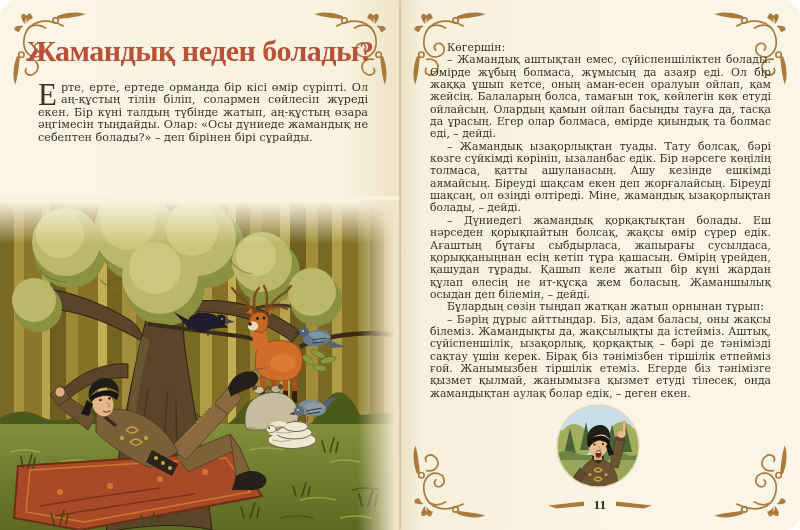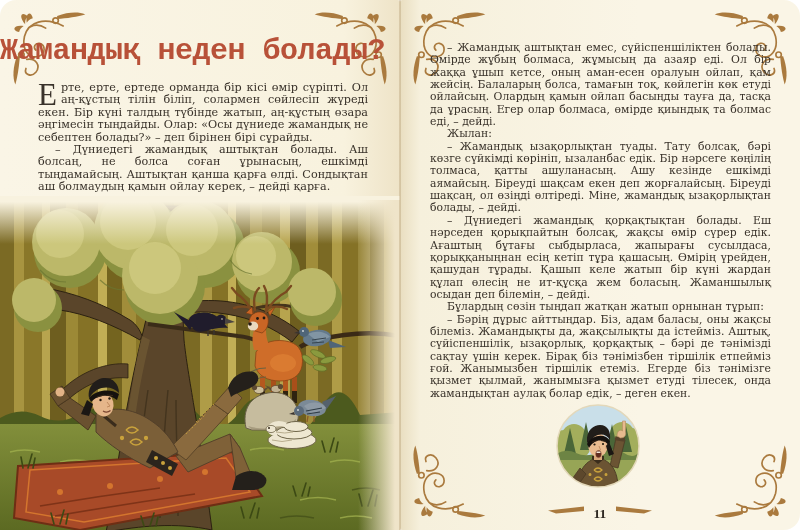--- a/index.html
+++ b/index.html
@@ -11,22 +11,22 @@
   .page.right{left:400px;border-radius:2px 16px 16px 2px;
     background:linear-gradient(90deg,#e9dec0 0%,#f6f0dc 5%,#faf5e6 60%);}
   .spine-line{position:absolute;left:399px;top:0;width:2px;height:530px;background:rgba(150,120,70,.25);}
 
   .orn{position:absolute;width:76px;height:92px;}
   .orn.tl{left:10px;top:8px;}
   .orn.tr{right:10px;top:8px;transform:scaleX(-1);}
   .orn.bl{left:10px;bottom:8px;transform:scaleY(-1);}
   .orn.br{right:10px;bottom:8px;transform:scale(-1,-1);}
 
-  .title{position:absolute;top:34px;left:0;width:100%;margin:0;text-align:left;
-    font-family:Liberation Mono, monospace;font-weight:bold;font-size:30px;
+  .title{position:absolute;top:34px;left:0;width:100%;margin:0;text-align:center;
+    font-family:Liberation Serif, serif;font-weight:bold;font-size:30px;
     letter-spacing:-0.5px;color:#b85138;}
 
   .text-left{position:absolute;left:38px;top:82px;width:330px;}
   .text-left p{margin:0;font-size:11.2px;line-height:12.4px;text-align:justify;
     color:#39322a;text-indent:17px;}
   .text-left p.noindent{text-indent:0;}
   .dropcap{float:left;font-family:"Liberation Serif",serif;font-size:31px;line-height:23px;
     padding:1px 4px 0 0;color:#39322a;}
 
   .text-right{position:absolute;left:30px;top:42px;width:341px;}
@@ -35,22 +35,22 @@
 
   .illo{position:absolute;left:0;bottom:0;width:400px;height:330px;}
   .illo svg{display:block;}
   .fade-top{position:absolute;left:0;top:196px;width:400px;height:48px;
     background:linear-gradient(#f8f2df 12%,rgba(248,242,223,0));pointer-events:none;}
   .fade-right{position:absolute;right:0;top:200px;width:42px;height:330px;
     background:linear-gradient(90deg,rgba(248,242,223,0),#efe4c9 88%);pointer-events:none;}
 
   .medallion{position:absolute;left:156px;top:404px;width:84px;height:84px;}
 
-  .pagenum-row{position:absolute;bottom:8px;left:0;width:100%;display:flex;
-    align-items:flex-start;justify-content:center;gap:10px;}
+  .pagenum-row{position:absolute;bottom:17px;left:0;width:100%;display:flex;
+    align-items:center;justify-content:center;gap:10px;}
   .pagenum{font-family:"Liberation Serif",serif;font-weight:bold;font-size:13.5px;color:#2f2a24;}
   .dash{width:36px;height:8px;}
   .dash.r{transform:scaleX(-1);}
 </style>
 </head>
 <body>
 
 <svg width="0" height="0" style="position:absolute" aria-hidden="true">
   <symbol id="orn" viewBox="0 0 100 118">
     <g fill="none" stroke="#aa7a3e" stroke-width="2.2" stroke-linecap="round">
@@ -77,21 +77,20 @@
         <use href="#orn"></use>
       </svg>
     <svg class="orn tr">
         <use href="#orn"></use>
       </svg>
 
     <h1 class="title">Жамандық неден болады?</h1>
 
     <div class="text-left">
       <p class="noindent"><span class="dropcap">Е</span><span>рте, ерте, ертеде орманда бір кісі өмір сүріпті. Ол аң-құстың тілін біліп, солармен сөйлесіп жүреді екен. Бір күні талдың түбінде жатып, аң-құстың өзара әңгімесін тыңдайды. Олар: «Осы дүниеде жамандық не себептен болады?» – деп бірінен бірі сұрайды.</span></p>
-      <p>– Дүниедегі жамандық аштықтан болады. Аш болсаң, не болса соған ұрынасың, ешкімді тыңдамайсың. Аштықтан қанша қарға өлді. Сондықтан аш болмаудың қамын ойлау керек, – дейді қарға.</p>
     </div>
 
     <div class="illo">
       <svg viewBox="0 0 400 330" width="400" height="330">
 
         <g>
           <rect x="0" y="0" width="400" height="260" fill="#94812f"></rect>
           <g>
             <rect x="0" y="0" width="14" height="260" fill="#7b6a24"></rect>
               <rect x="14" y="0" width="10" height="260" fill="#a89440"></rect>
@@ -361,22 +360,22 @@
         <use href="#orn"></use>
       </svg>
     <svg class="orn bl">
         <use href="#orn"></use>
       </svg>
     <svg class="orn br">
         <use href="#orn"></use>
       </svg>
 
     <div class="text-right">
+      <p>Көгершін:</p>
       <p>– Жамандық аштықтан емес, сүйіспеншіліктен болады. Өмірде жұбың болмаса, жұмысың да азаяр еді. Ол бір жаққа ұшып кетсе, оның аман-есен оралуын ойлап, қам жейсің. Балаларың болса, тамағын тоқ, көйлегін көк етуді ойлайсың. Олардың қамын ойлап басыңды тауға да, тасқа да ұрасың. Егер олар болмаса, өмірде қиындық та болмас еді, – дейді.</p>
-      <p>Жылан:</p>
       <p>– Жамандық ызақорлықтан туады. Тату болсақ, бәрі көзге сүйкімді көрініп, ызаланбас едік. Бір нәрсеге көңілің толмаса, қатты ашуланасың. Ашу кезінде ешкімді аямайсың. Біреуді шақсам екен деп жорғалайсың. Біреуді шақсаң, ол өзіңді өлтіреді. Міне, жамандық ызақорлықтан болады, – дейді.</p>
       <p>– Дүниедегі жамандық қорқақтықтан болады. Еш нәрседен қорықпайтын болсақ, жақсы өмір сүрер едік. Ағаштың бұтағы сыбдырласа, жапырағы сусылдаса, қорыққаныңнан есің кетіп тұра қашасың. Өмірің үрейден, қашудан тұрады. Қашып келе жатып бір күні жардан құлап өлесің не ит-құсқа жем боласың. Жаманшылық осыдан деп білемін, – дейді.</p>
       <p>Бұлардың сөзін тыңдап жатқан жатып орнынан тұрып:</p>
       <p>– Бәрің дұрыс айттыңдар. Біз, адам баласы, оны жақсы білеміз. Жамандықты да, жақсылықты да істейміз. Аштық, сүйіспеншілік, ызақорлық, қорқақтық – бәрі де тәнімізді сақтау үшін керек. Бірақ біз тәнімізбен тіршілік етпейміз ғой. Жанымызбен тіршілік етеміз. Егерде біз тәнімізге қызмет қылмай, жанымызға қызмет етуді тілесек, онда жамандықтан аулақ болар едік, – деген екен.</p>
     </div>
 
     <div class="medallion">
       <svg viewBox="0 0 84 84" width="84" height="84">
         <defs>
             <clipPath id="mc">

